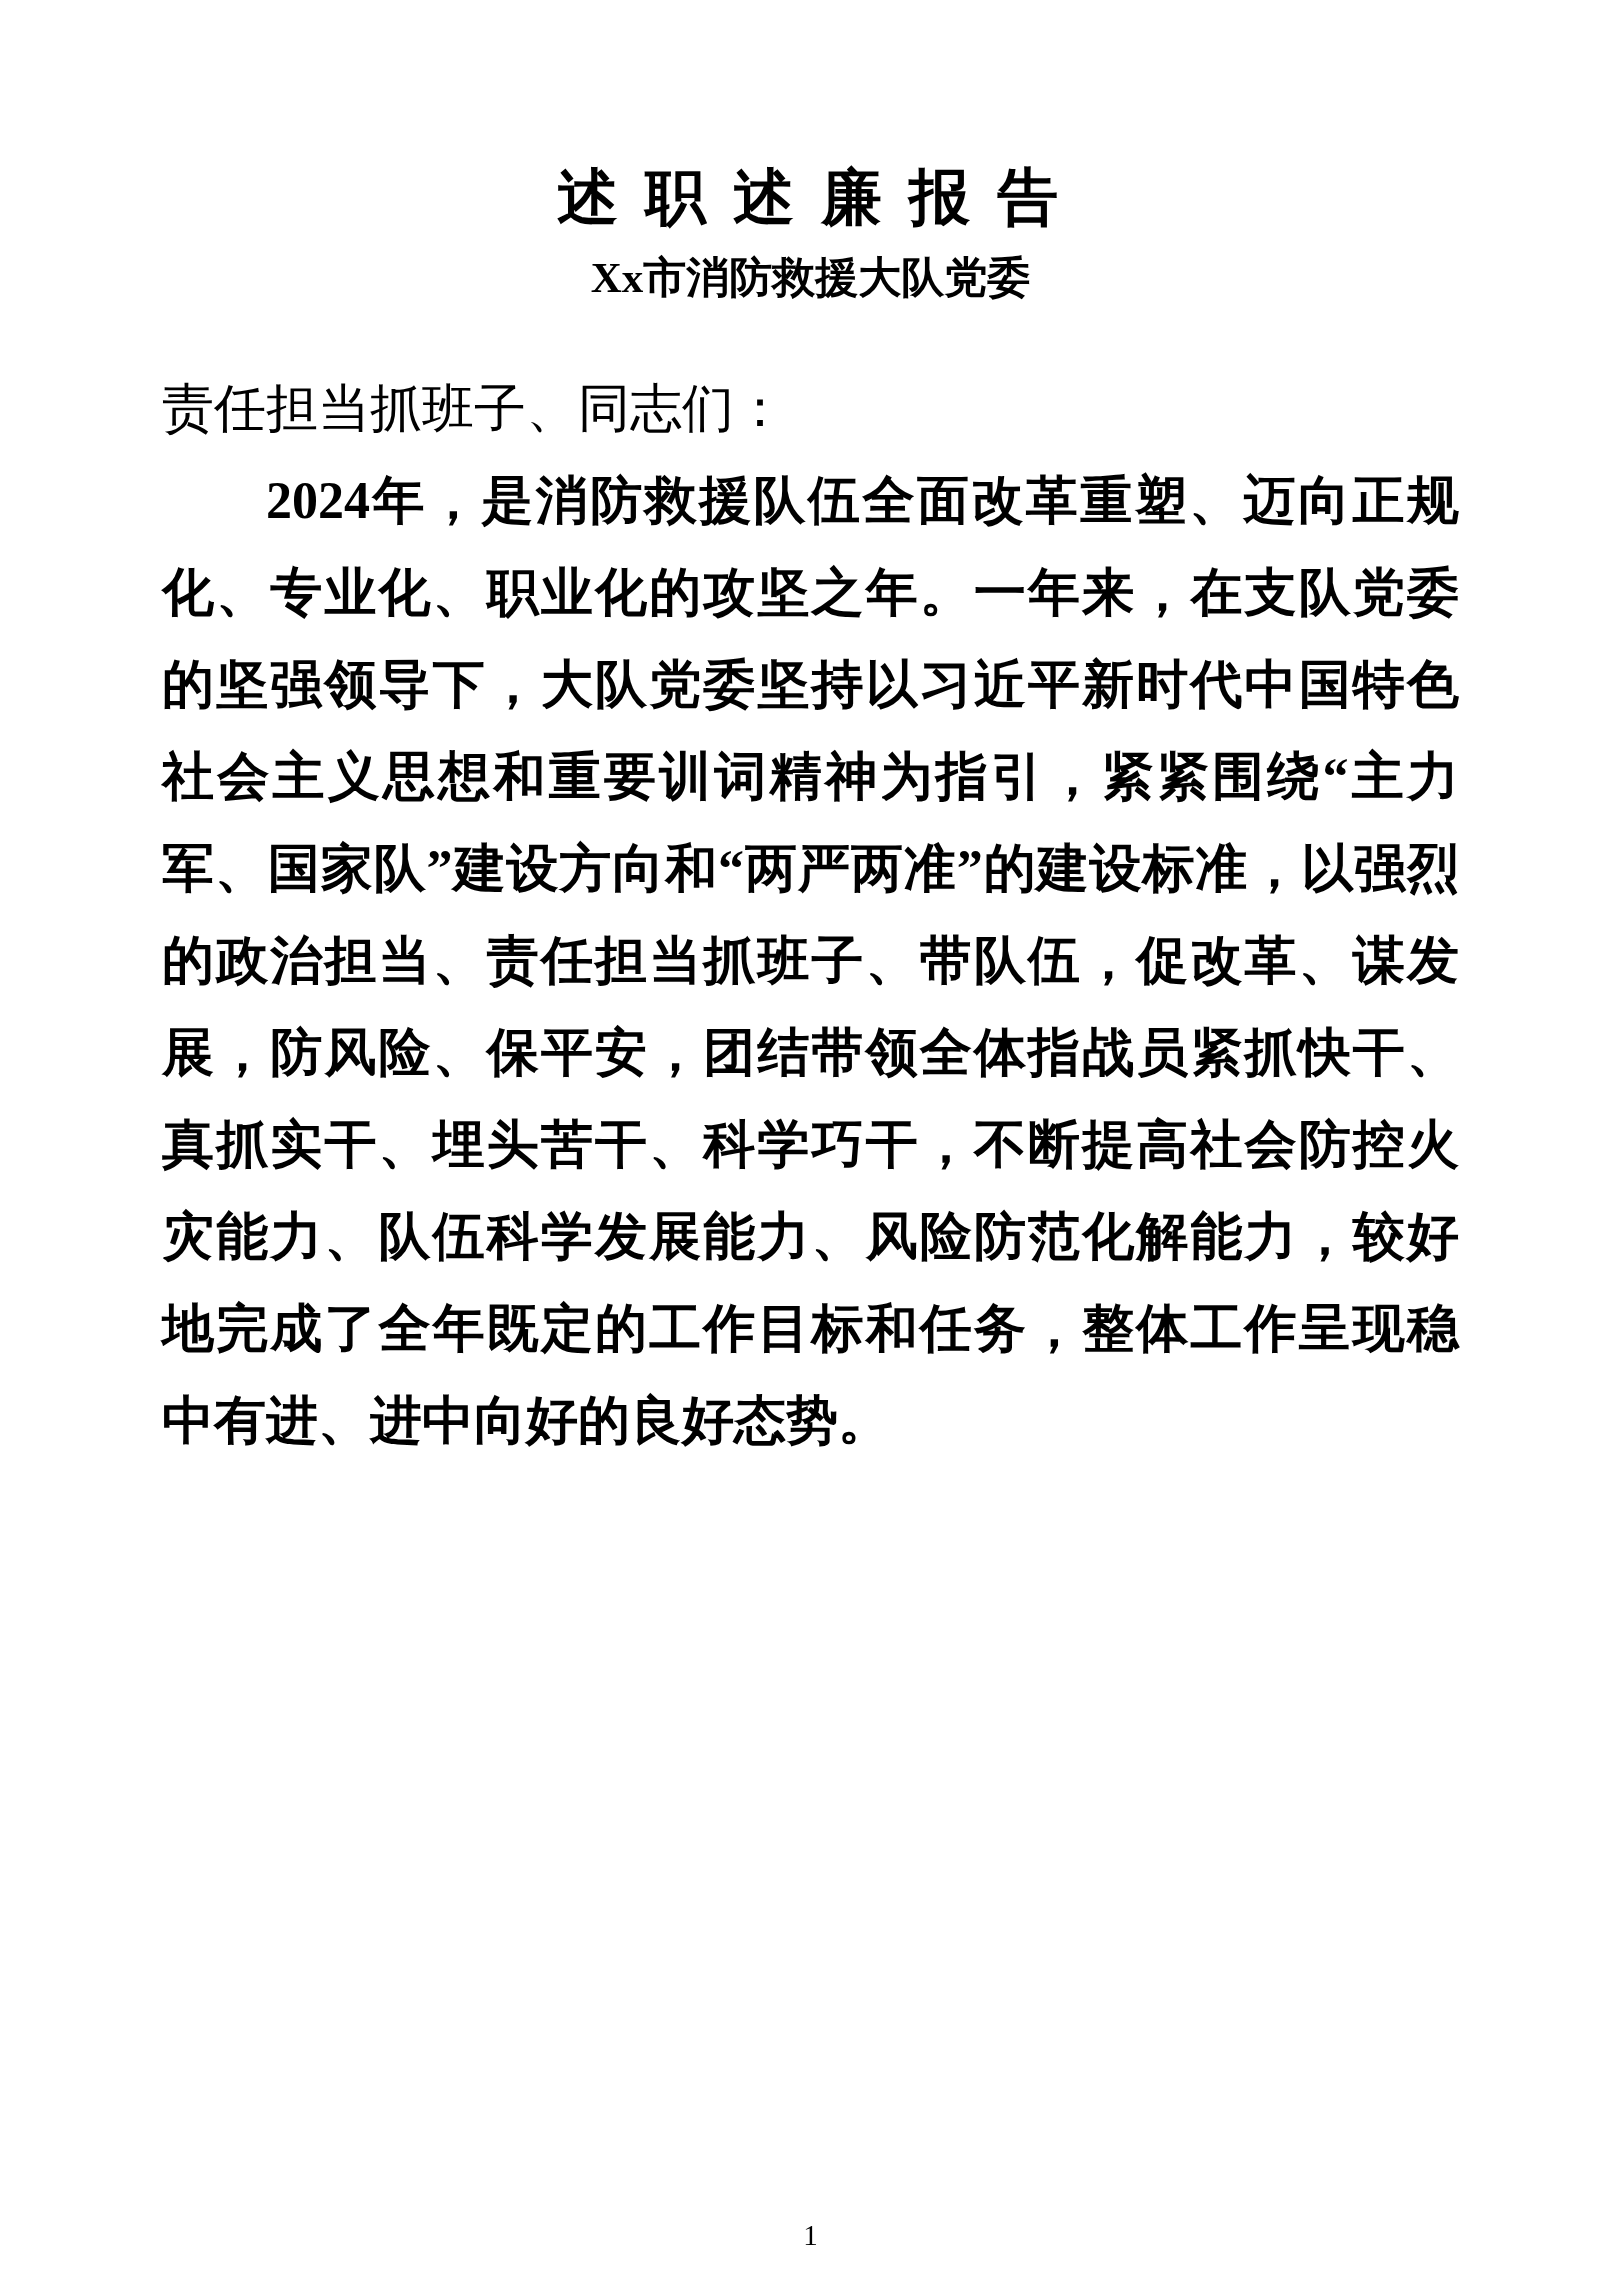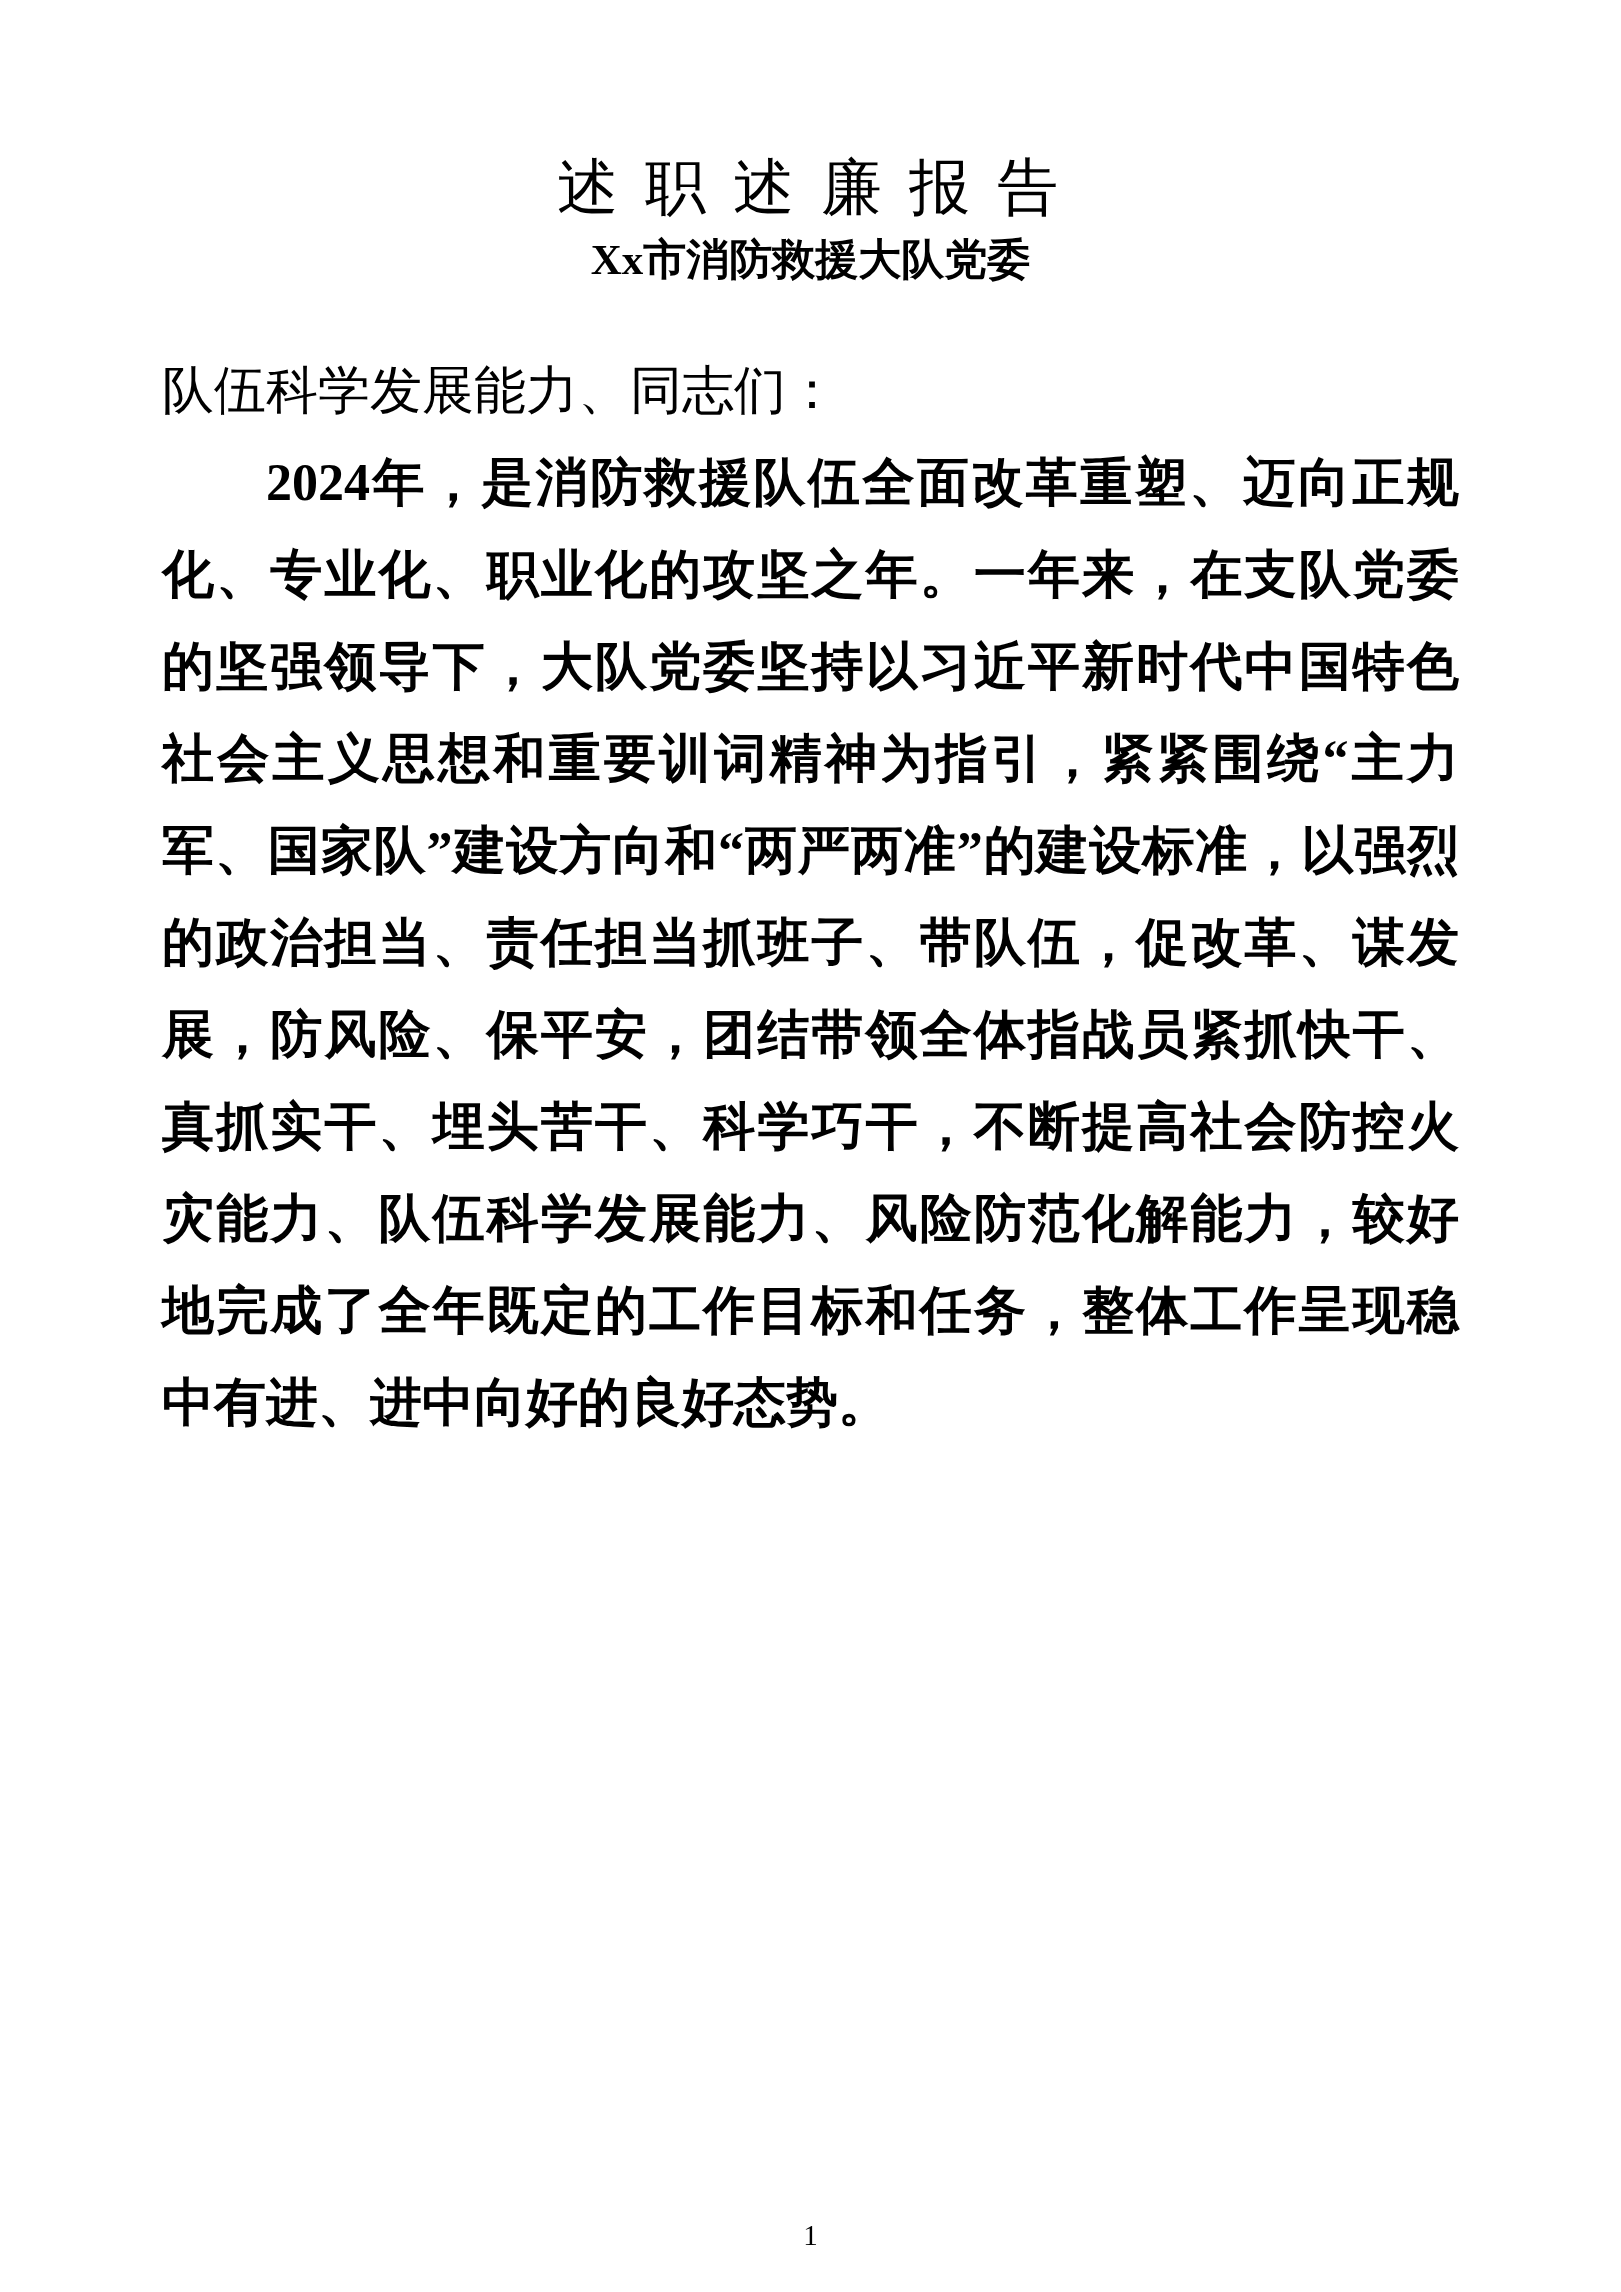--- a/index.html
+++ b/index.html
@@ -15,24 +15,24 @@
     background: #ffffff;
     color: #000000;
     font-family: "Liberation Serif", "DejaVu Serif", serif;
     box-sizing: border-box;
     overflow: hidden;
   }
   .content {
     padding: 145px 162px 0 162px;
   }
   .doc-title {
-    margin: 6px;
+    margin: 16px;
     text-align: center;
     font-size: 61px;
-    font-weight: normal;
+    font-weight: bold;
     letter-spacing: 5.9px;
     line-height: 1.2;
     white-space: pre;
   }
   .doc-subtitle {
     margin: 7.8px 0 0 0;
     text-align: center;
     font-size: 43px;
     font-weight: bold;
     line-height: 1.3;
@@ -64,19 +64,19 @@
   }
 </style>
 </head>
 <body>
 
 <div class="page">
   <div class="content">
     <h1 class="doc-title">述 职 述 廉 报 告</h1>
     <h2 class="doc-subtitle">Xx市消防救援大队党委</h2>
     <div class="body-text">
-      <p class="salutation">队伍科学发展能力、同志们：</p>
+      <p class="salutation">责任担当抓班子、同志们：</p>
       <p class="para">2024年，是消防救援队伍全面改革重塑、迈向正规化、专业化、职业化的攻坚之年。一年来，在支队党委的坚强领导下，大队党委坚持以习近平新时代中国特色社会主义思想和重要训词精神为指引，紧紧围绕“主力军、国家队”建设方向和“两严两准”的建设标准，以强烈的政治担当、责任担当抓班子、带队伍，促改革、谋发展，防风险、保平安，团结带领全体指战员紧抓快干、真抓实干、埋头苦干、科学巧干，不断提高社会防控火灾能力、队伍科学发展能力、风险防范化解能力，较好地完成了全年既定的工作目标和任务，整体工作呈现稳中有进、进中向好的良好态势。</p>
     </div>
   </div>
   <div class="page-number">1</div>
 </div>
 
 
 </body></html>

